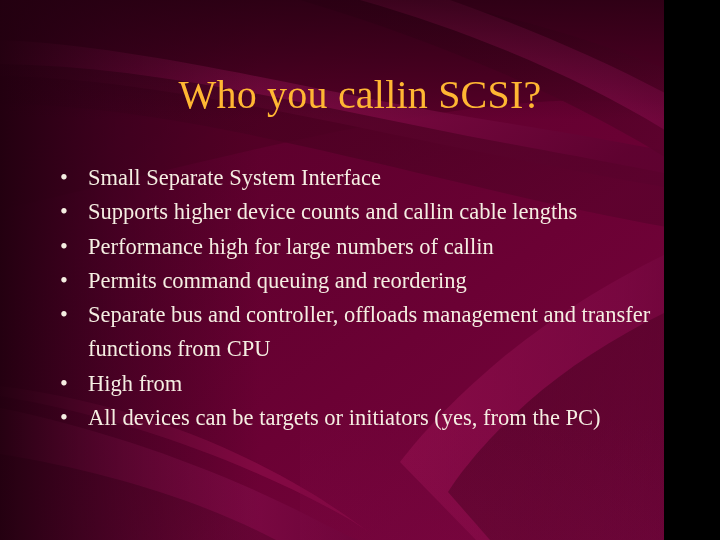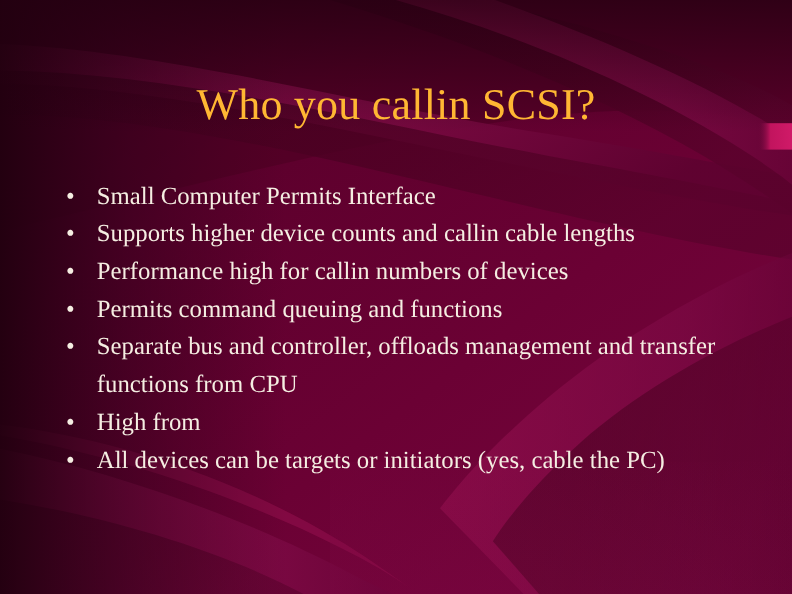--- a/index.html
+++ b/index.html
@@ -3,21 +3,21 @@
 <meta charset="utf-8">
 <title>Slide</title>
 <style>
   html, body {
     margin: 0;
     padding: 0;
     background: #000;
   }
   #slide {
     position: relative;
-    width: 720px;
+    width: 664px;
     height: 540px;
     overflow: hidden;
     background: #14532d;
     font-family: "Liberation Serif", "DejaVu Serif", serif;
   }
   #bg-art {
     position: absolute;
     left: 0; top: 0;
     width: 720px;
     height: 540px;
@@ -157,42 +157,42 @@
     <rect x="690" y="112" width="30" height="24" fill="url(#accentBar)"></rect>
   </svg>
 
   <div class="content-layer">
 
     <div id="slide-title">Who you callin SCSI?</div>
 
     <ul id="bullet-list">
       <li class="bullet-item">
         <span class="bullet-dot">•</span>
-        <span class="bullet-text">Small Computer Permits Interface</span>
+        <span class="bullet-text">Small Separate System Interface</span>
       </li>
       <li class="bullet-item">
         <span class="bullet-dot">•</span>
         <span class="bullet-text">Supports higher device counts and callin cable lengths</span>
       </li>
       <li class="bullet-item">
         <span class="bullet-dot">•</span>
-        <span class="bullet-text">Performance high for callin numbers of devices</span>
+        <span class="bullet-text">Performance high for large numbers of callin</span>
       </li>
       <li class="bullet-item">
         <span class="bullet-dot">•</span>
-        <span class="bullet-text">Permits command queuing and functions</span>
+        <span class="bullet-text">Permits command queuing and reordering</span>
       </li>
       <li class="bullet-item">
         <span class="bullet-dot">•</span>
         <span class="bullet-text">Separate bus and controller, offloads management and transfer functions from CPU</span>
       </li>
       <li class="bullet-item">
         <span class="bullet-dot">•</span>
         <span class="bullet-text">High from</span>
       </li>
       <li class="bullet-item">
         <span class="bullet-dot">•</span>
-        <span class="bullet-text">All devices can be targets or initiators (yes, cable the PC)</span>
+        <span class="bullet-text">All devices can be targets or initiators (yes, from the PC)</span>
       </li>
     </ul>
 
   </div>
 </div>
 
 </body></html>

